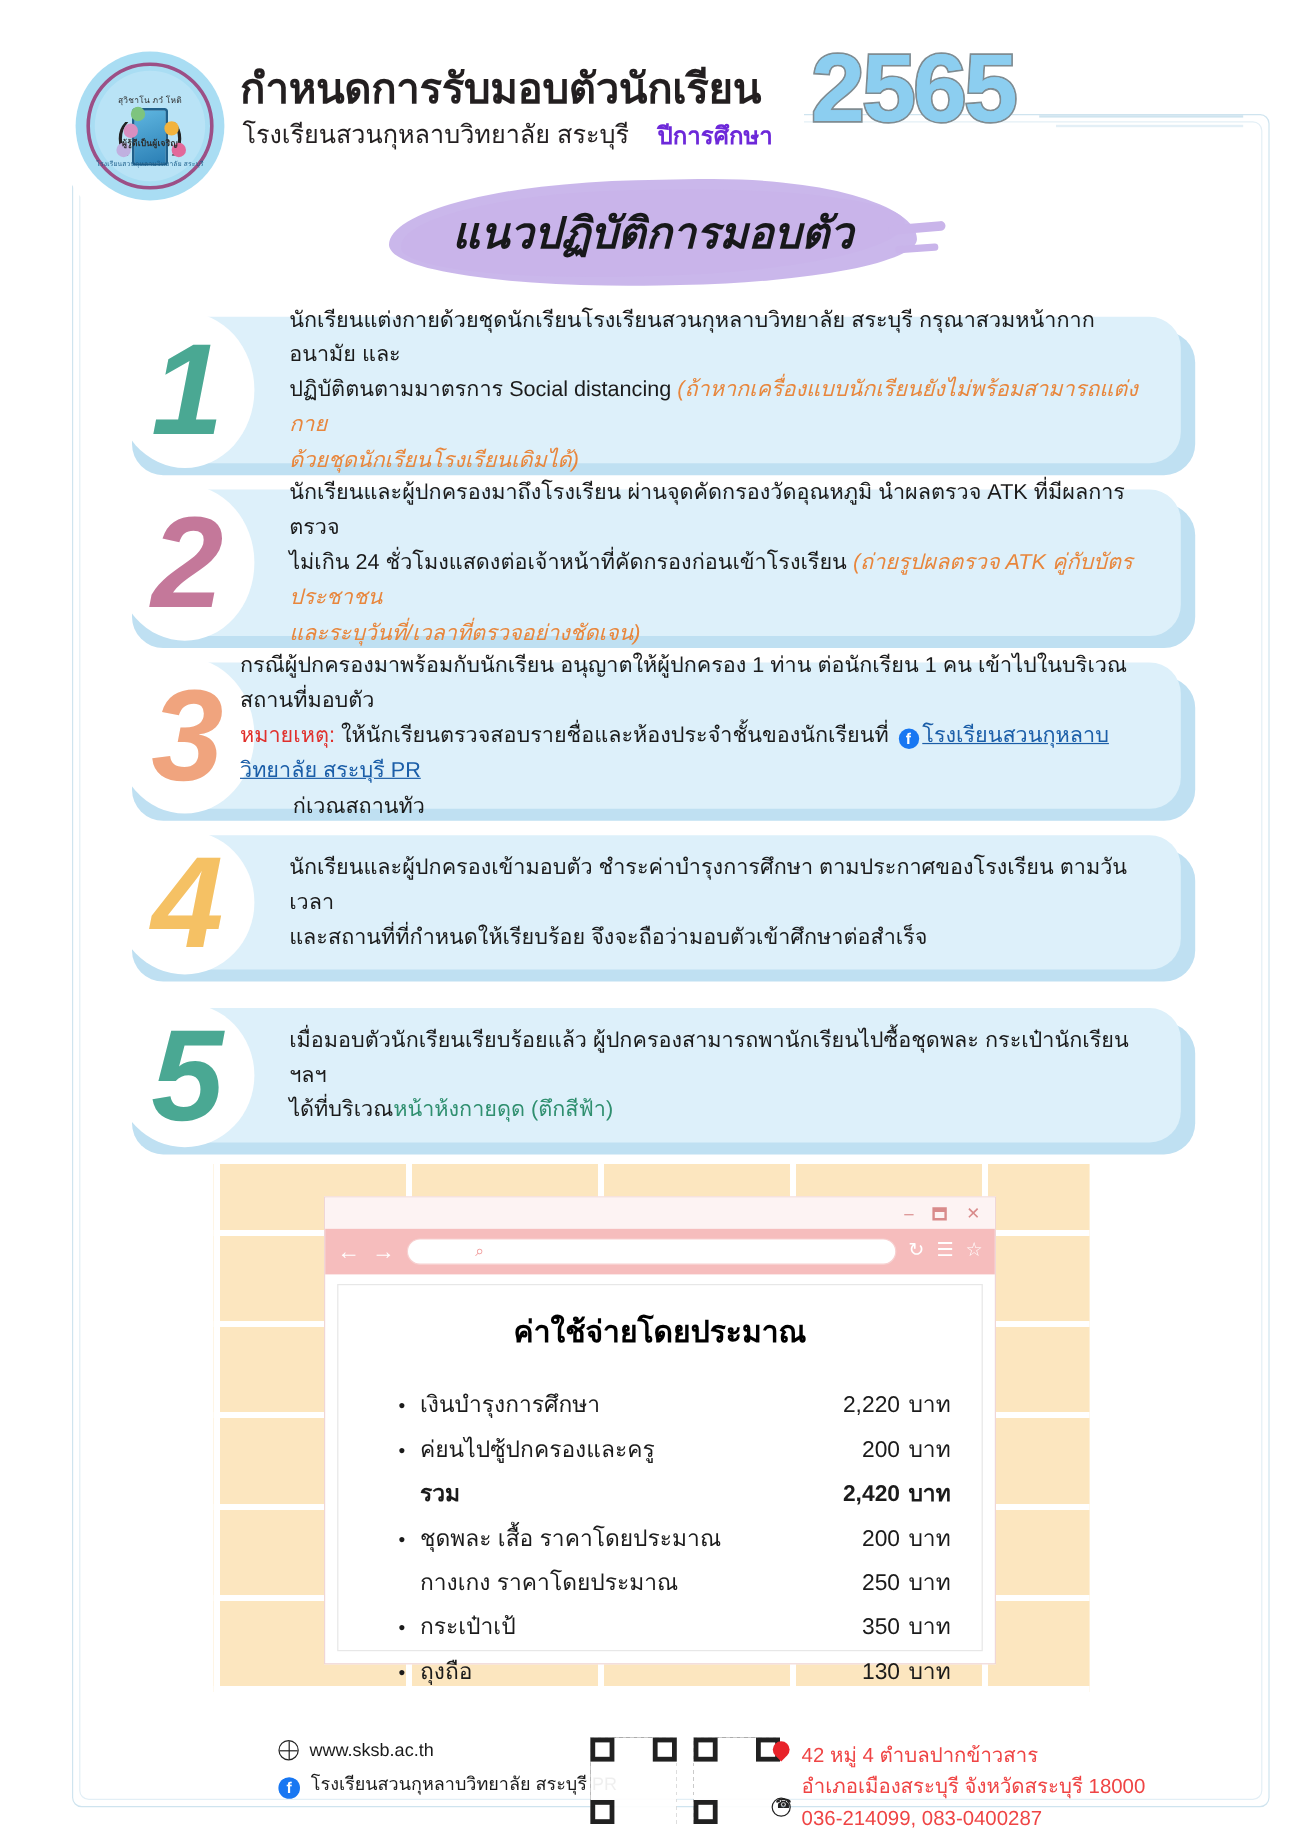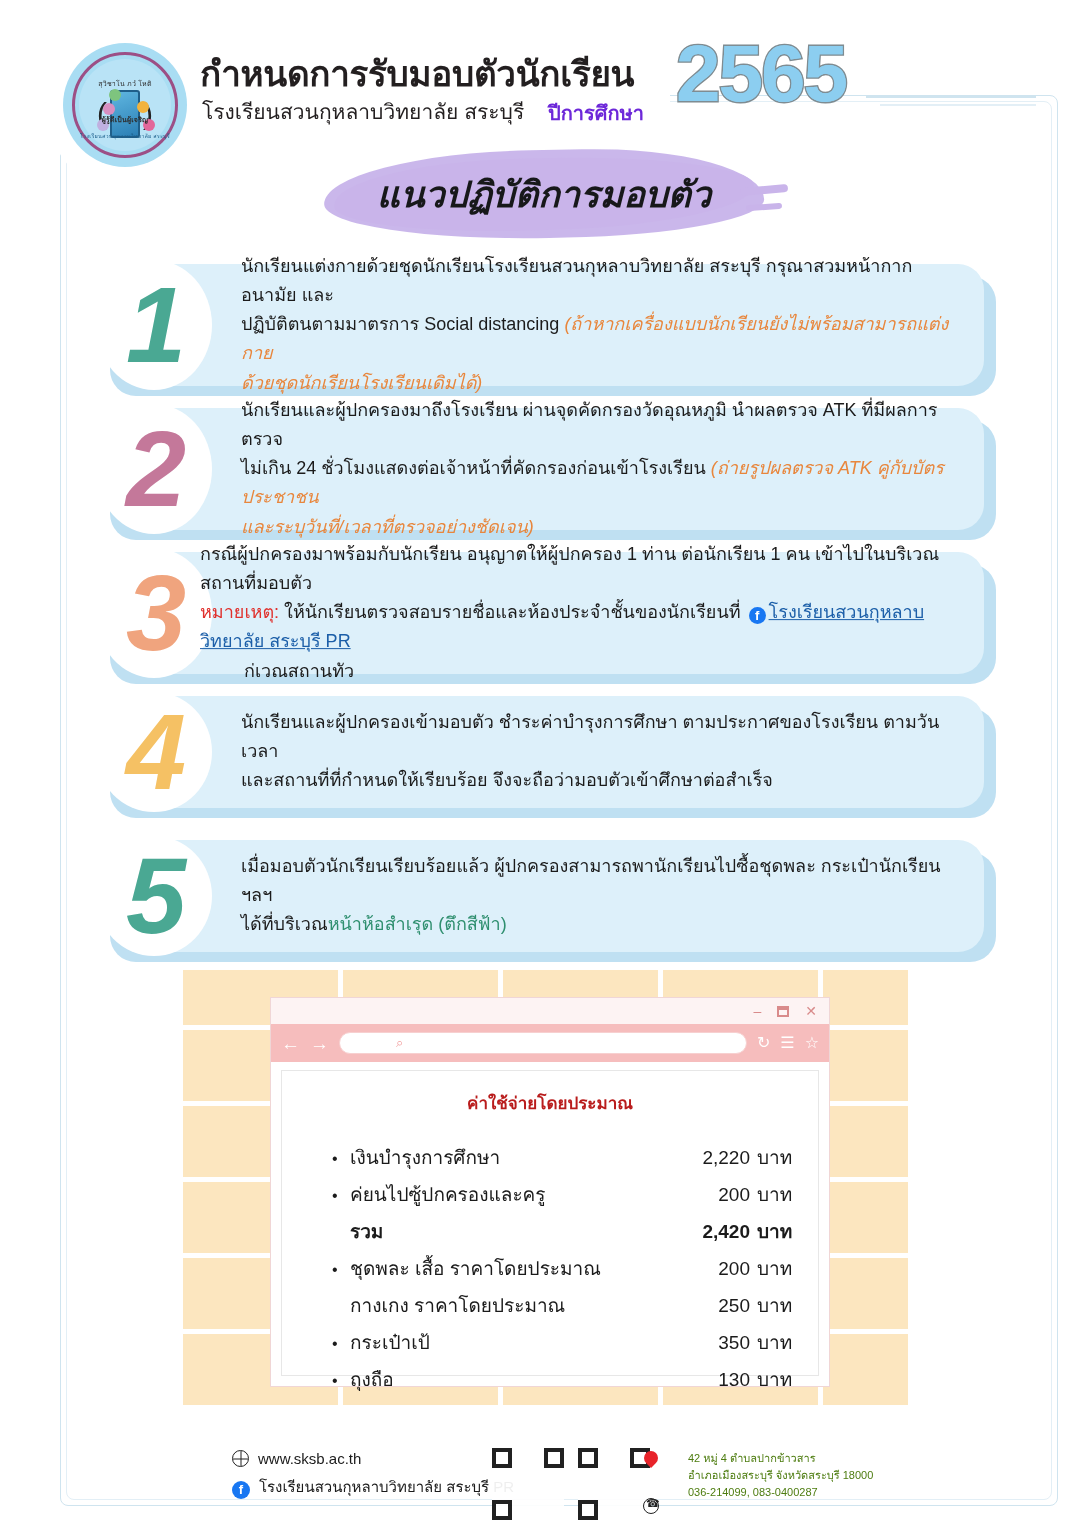--- a/index.html
+++ b/index.html
@@ -305,22 +305,22 @@
   .tb-icon { color: #ffffff; font-size: 16px; line-height: 1; }
   .browser-body {
     position: absolute;
     left: 10px; top: 72px; right: 10px; bottom: 10px;
     background: #ffffff;
     border: 1px solid #e7e7e7;
     padding: 18px 0 0 0;
   }
   .cost-title {
     text-align: center;
-    font-size: 17px;
-    color: #b91c1c;
+    font-size: 25px;
+    color: #000000;
     font-weight: bold;
     margin-bottom: 26px;
   }
   .cost-list {
     padding: 0 26px 0 50px;
     font-size: 19px;
     color: #1b1b1b;
   }
   .cost-row {
     display: flex; align-items: baseline;
@@ -384,21 +384,21 @@
     background: #e8232a; transform: rotate(-45deg);
   }
   .phone-ic {
     position: absolute; left: -25px; top: 48px;
     width: 16px; height: 16px; border-radius: 50%;
     border: 1.6px solid #222;
   }
   .phone-ic::after {
     content: '\260E'; position: absolute; left: 2px; top: -2px; font-size: 11px; color: #222;
   }
-  .f-addr { font-size: 11px; color: #4d7c0f; line-height: 1.55; margin-left: 20px; }
+  .f-addr { font-size: 17px; color: #ef4444; line-height: 1.55; }
 </style>
 </head>
 <body>
 
 <div id="page">
 
   <div class="frame-outer"></div>
   <div class="frame-inner"></div>
   <div class="frame-mask-top"></div>
   <div class="frame-mask-logo"></div>
@@ -483,21 +483,21 @@
     </div>
   </div>
 
   <div class="item" style="top:840px;height:112px;">
     <div class="card-shadow"></div>
     <div class="card"></div>
     <div class="card-notch"></div>
     <div class="num" style="color:#4aa893;">5</div>
     <div class="item-text">
       <span>เมื่อมอบตัวนักเรียนเรียบร้อยแล้ว ผู้ปกครองสามารถพานักเรียนไปซื้อชุดพละ กระเป๋านักเรียน ฯลฯ</span><br>
-      <span>ได้ที่บริเวณ</span><span class="note-green">หน้าห้อสำเรุด (ตึกสีฟ้า)</span>
+      <span>ได้ที่บริเวณ</span><span class="note-green">หน้าห้งกายดุด (ตึกสีฟ้า)</span>
     </div>
   </div>
 
   <div class="grid-bg"></div>
   <div class="browser">
     <div class="browser-titlebar">
       <span class="win-btn">–</span>
       <span class="win-square"></span>
       <span class="win-btn">✕</span>
     </div>

